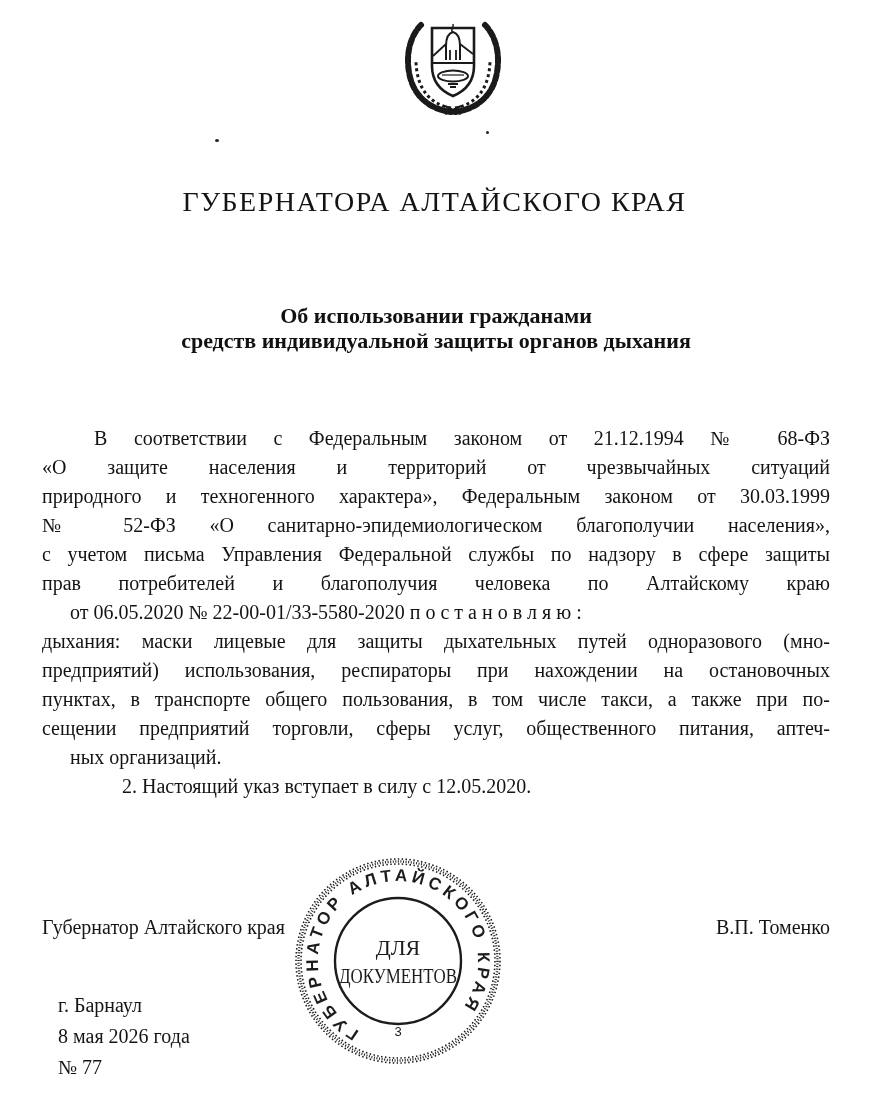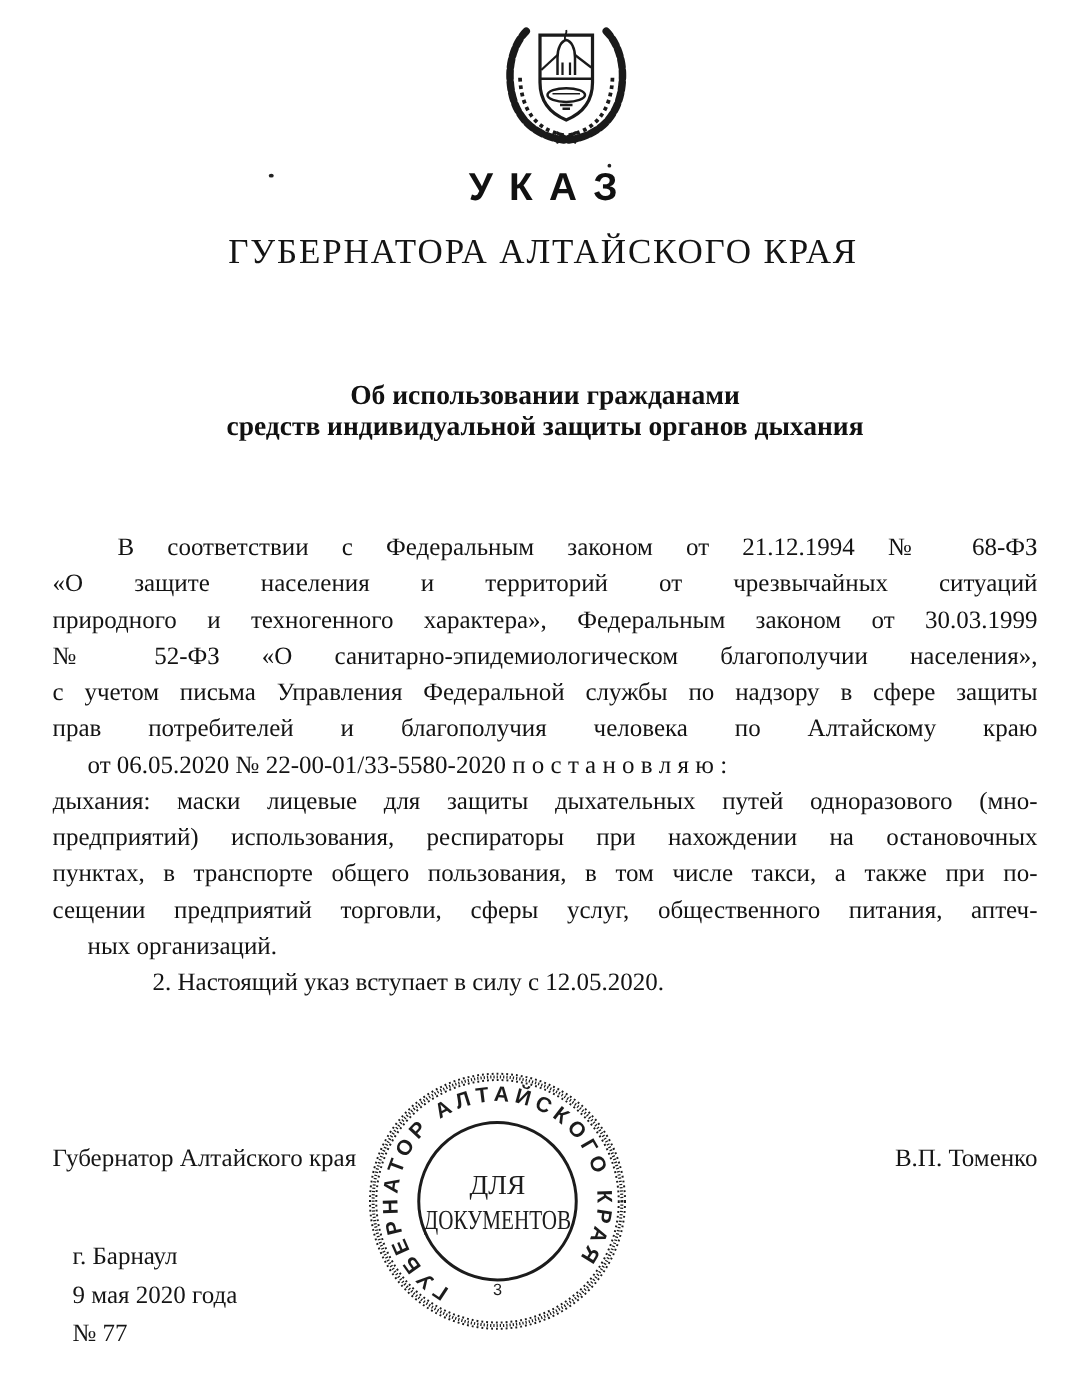--- a/index.html
+++ b/index.html
@@ -125,21 +125,20 @@
     <path d="M 51,24 C 50,20 53,19 52,16" stroke-width="1.5"></path>
 
     <ellipse cx="52" cy="68" rx="15" ry="5.5" stroke-width="2"></ellipse>
     <path d="M 41,67 L 63,67" stroke-width="1.2"></path>
     <path d="M 47,76 L 57,76 M 49,79 L 55,79" stroke-width="2"></path>
   </svg>
 
   <div class="speck speck-1"></div>
   <div class="speck speck-2"></div>
 
-  <div class="doc-type">УКАЗ</div>
   <div class="authority">ГУБЕРНАТОРА АЛТАЙСКОГО КРАЯ</div>
 
   <div class="subject">
     <div>Об использовании гражданами</div>
     <div>средств индивидуальной защиты органов дыхания</div>
   </div>
 
   <div class="body-text">
     <div class="bline just ind">В соответствии с Федеральным законом от 21.12.1994 № 68-ФЗ</div>
     <div class="bline just">«О защите населения и территорий от чрезвычайных ситуаций</div>
@@ -179,17 +178,17 @@
     </text>
 
     <text x="105" y="99" text-anchor="middle" font-family="Liberation Serif, serif" font-size="22" fill="#1c1c1c" stroke="none">ДЛЯ</text>
     <text x="105" y="127" text-anchor="middle" font-family="Liberation Serif, serif" font-size="22" fill="#1c1c1c" stroke="none" textLength="118" lengthAdjust="spacingAndGlyphs">ДОКУМЕНТОВ</text>
 
     <text x="105" y="180" text-anchor="middle" font-family="Liberation Sans, sans-serif" font-size="13" fill="#1c1c1c" stroke="none">3</text>
   </svg>
 
   <div class="footer-block">
     <div>г. Барнаул</div>
-    <div>9 мая 2020 года</div>
+    <div>8 мая 2026 года</div>
     <div>№ 77</div>
   </div>
 
 </div>
 
 </body></html>

